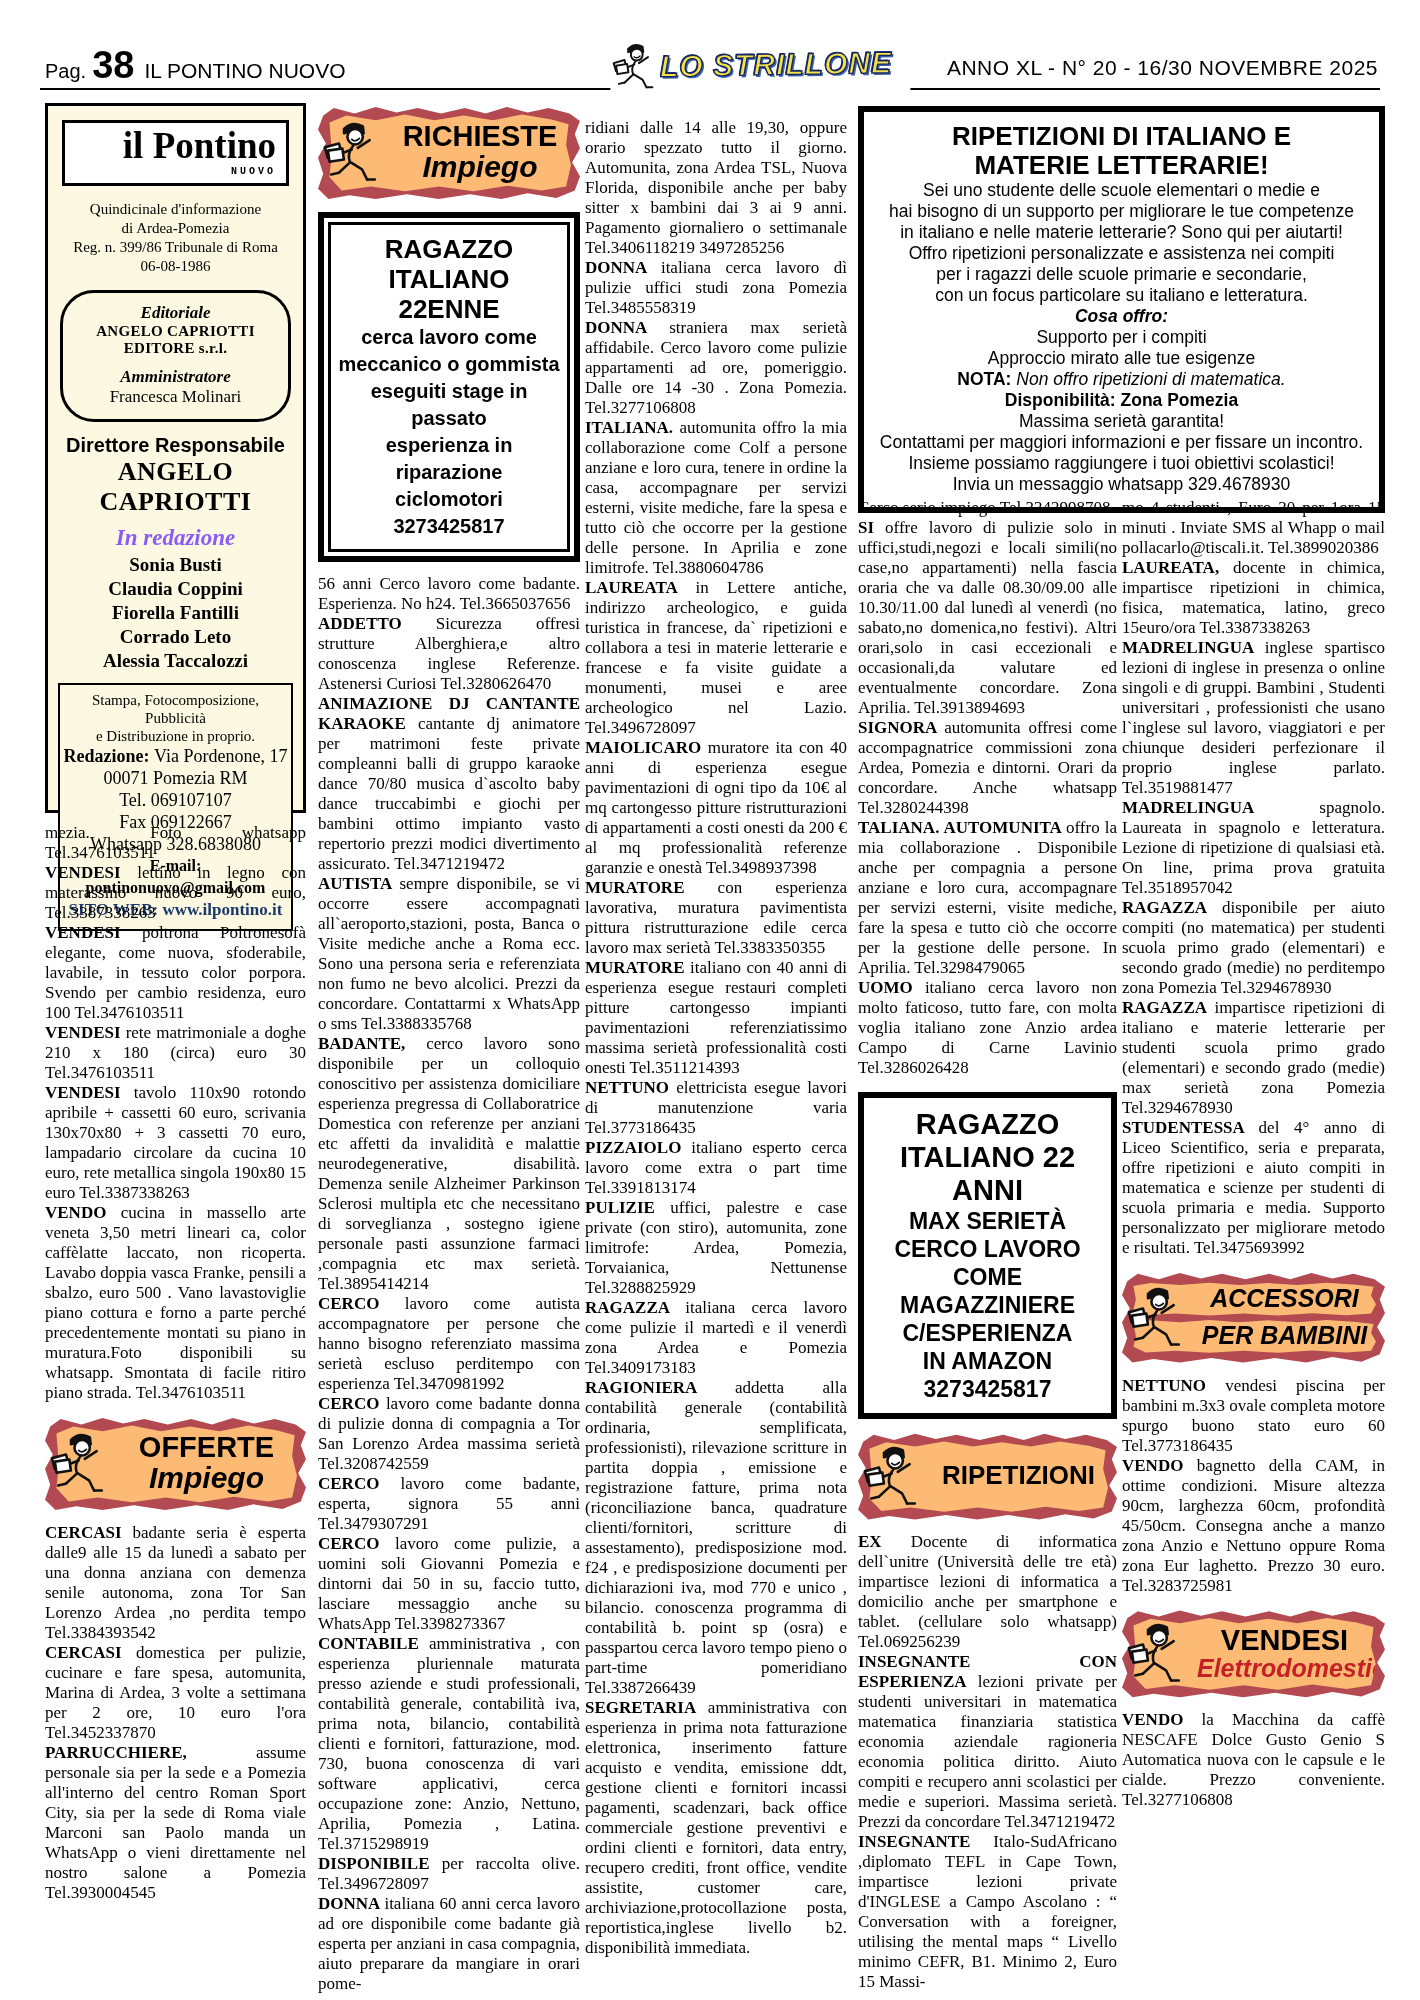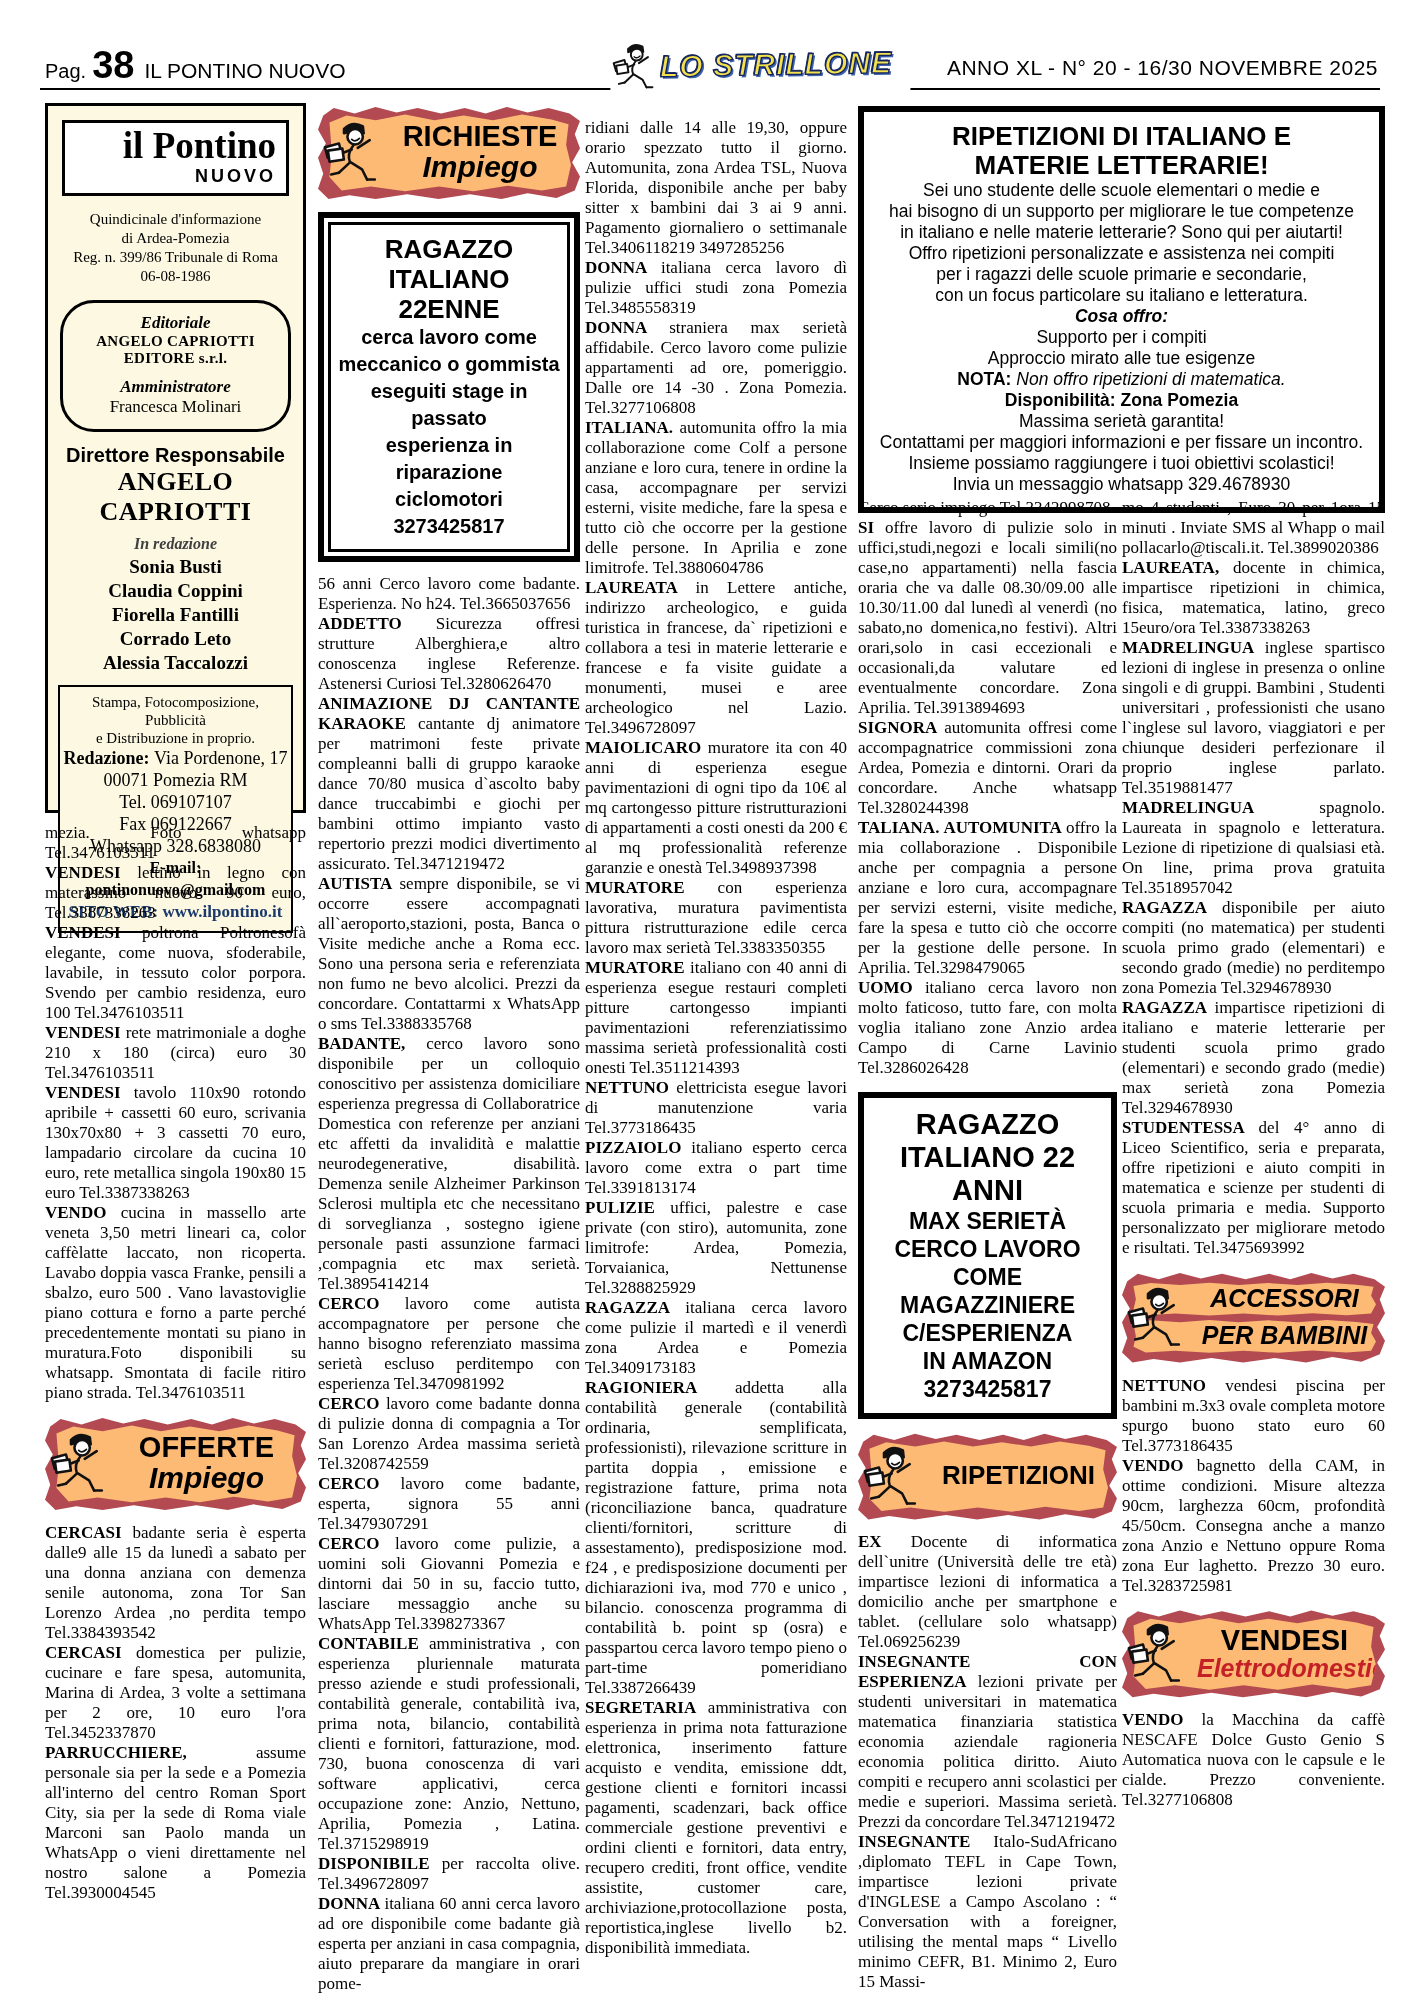--- a/index.html
+++ b/index.html
@@ -31,29 +31,29 @@
   #col5{left:1122px;top:498px;width:263px;}
 
   .ads{margin:0;}
   .ad{margin:0;font-size:17px;line-height:20px;text-align:justify;}
   .ad b{font-weight:bold;}
 
   
   .masthead{background:#fcf8e1;border:3px solid #000;padding:12px 8px 14px;text-align:center;height:710px;box-sizing:border-box;}
   .mh-title{background:#fff;border:3px solid #000;margin:2px 6px 14px;padding:4px 10px 6px;}
   .mh-title .t1{font-family:Liberation Serif, serif;font-weight:bold;font-size:37px;line-height:1;text-align:right;}
-  .mh-title .t2{font-family:Liberation Sans, sans-serif;font-weight:bold;font-size:18px;letter-spacing:3px;text-align:right;margin-top:2px;}
+  .mh-title .t2{font-family:Liberation Mono, monospace;font-weight:bold;font-size:10px;letter-spacing:3px;text-align:right;margin-top:2px;}
   .mh-desc{font-size:15px;line-height:19px;margin-bottom:14px;}
   .mh-round{border:3px solid #000;border-radius:34px;margin:0 4px 12px;padding:10px 6px 12px;}
   .mh-round .lbl{font-weight:bold;font-style:italic;font-size:17px;}
   .mh-round .val-ed{font-weight:bold;font-size:15px;letter-spacing:.3px;margin-bottom:10px;}
   .mh-round .val{font-size:17px;}
   .mh-dir-l{font-family:"Liberation Sans",sans-serif;font-weight:bold;font-size:20px;margin-top:4px;}
   .mh-dir-v{font-weight:bold;font-size:26px;letter-spacing:.5px;margin-bottom:8px;}
-  .mh-red{color:#404040;font-weight:bold;font-style:italic;font-size:16px;margin-bottom:2px;}
+  .mh-red{color:#8b5cf6;font-weight:bold;font-style:italic;font-size:23px;margin-bottom:2px;}
   .mh-names .line{font-weight:bold;font-size:19px;line-height:24px;}
   .mh-contact{border:2px solid #000;background:#fcf8e1;margin:10px 2px 0;padding:6px 2px 8px;}
   .mh-contact .line{font-size:15px;line-height:18px;}
   .mh-contact .line.big{font-size:18px;line-height:22px;}
   .mh-contact .line.mail{font-size:16px;line-height:22px;font-weight:bold;}
   .mh-contact .line.web{font-size:17px;line-height:22px;font-weight:bold;color:#1b3a6b;}
   .mh-contact b{font-weight:bold;}
 
   
   .banner{position:relative;margin:14px 0 12px;}

